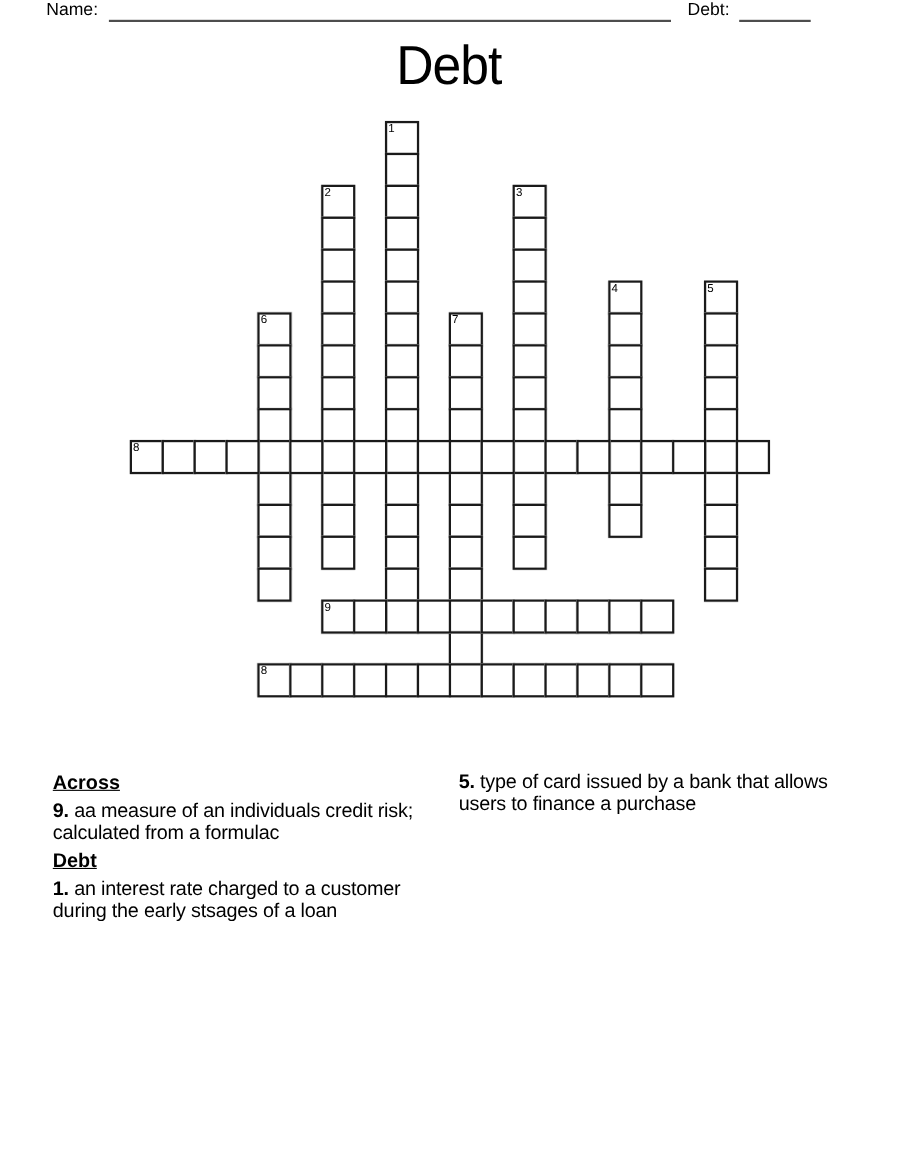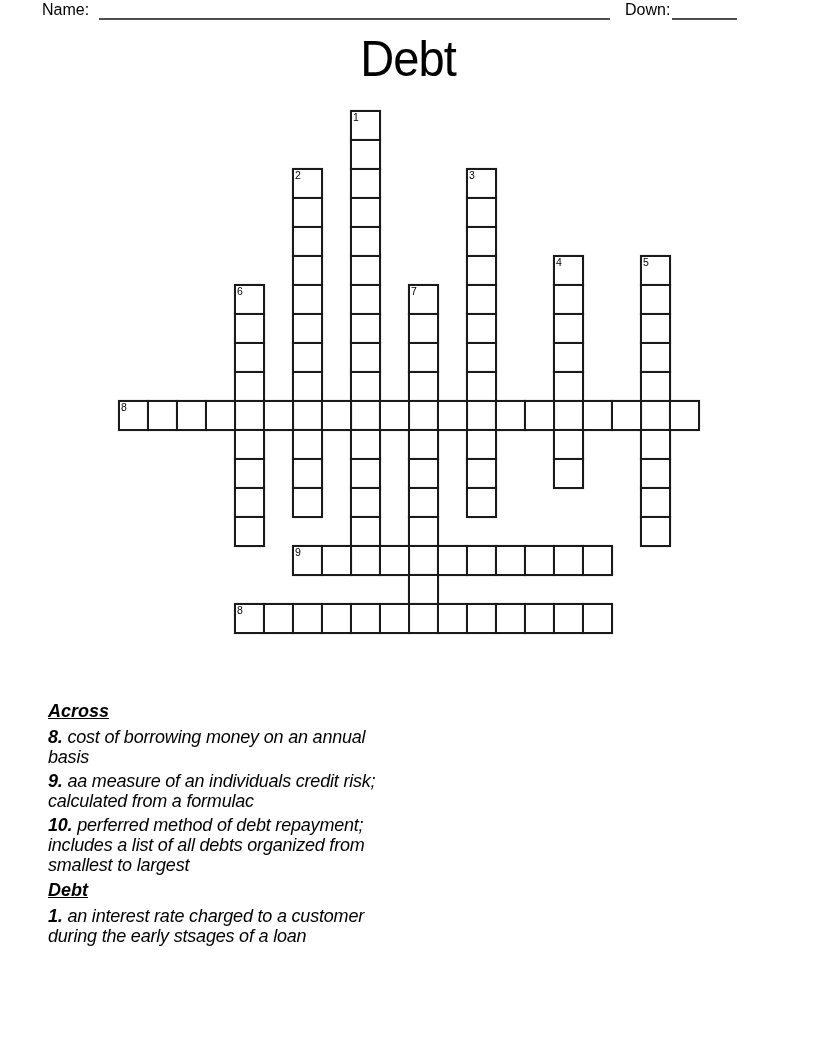--- a/index.html
+++ b/index.html
@@ -26,37 +26,37 @@
     position:absolute;width:31px;height:31px;box-sizing:border-box;
     border:2px solid #1a1a1a;background:#fff;
     box-shadow:0 0 1px rgba(0,0,0,0.35);
   }
   .cellnum{
     position:absolute;top:0;left:1px;
     font-size:10.5px;line-height:11px;font-weight:400;color:#000;
   }
   
   .clues{position:absolute;left:48px;top:700px;width:722px;display:flex;gap:16px;}
-  .clue-col{width:353px;font-style:italic;}
+  .clue-col{width:353px;}
   .clue-col.right{width:345px;}
   .clue-head{
     font-size:18px;font-weight:700;text-decoration:underline;
     margin:0 0 5px 0;line-height:22px;
   }
   .clue{font-size:18px;line-height:20px;margin:0 0 4px 0;letter-spacing:-0.2px;}
   .clue b{font-weight:700;}
 </style>
 </head>
 <body>
 
 <div class="page">
 
   <span class="lbl name-lbl">Name:</span>
   <div class="blank-line name-line"></div>
-  <span class="lbl date-lbl">Down:</span>
+  <span class="lbl date-lbl">Debt:</span>
   <div class="blank-line date-line"></div>
 
   <h1 class="title">Debt</h1>
 
   <div class="grid">
       <div class="cell" style="left: 232px; top: 0px;">
         <span class="cellnum">1</span>
       </div>
       <div class="cell" style="left: 232px; top: 29px;"></div>
       <div class="cell" style="left: 232px; top: 58px;"></div>
@@ -187,28 +187,27 @@
       <div class="cell" style="left: 377px; top: 493px;"></div>
       <div class="cell" style="left: 406px; top: 493px;"></div>
       <div class="cell" style="left: 435px; top: 493px;"></div>
       <div class="cell" style="left: 464px; top: 493px;"></div>
     </div>
 
   <div class="clues">
     <div class="clue-col">
       <h2 class="clue-head">Across</h2>
       <div id="across-list">
-          <p class="clue"><b>8.</b> cost of borrowing money on an annual basis</p>
           <p class="clue"><b>9.</b> aa measure of an individuals credit risk; calculated from a formulac</p>
-          <p class="clue"><b>10.</b> perferred method of debt repayment; includes a list of all debts organized from smallest to largest</p>
         </div>
       <h2 class="clue-head">Debt</h2>
       <div id="down-first">
           <p class="clue"><b>1.</b> an interest rate charged to a customer during the early stsages of a loan</p>
         </div>
     </div>
     <div class="clue-col right">
       <div id="down-rest">
+          <p class="clue"><b>5.</b> type of card issued by a bank that allows users to finance a purchase</p>
         </div>
     </div>
   </div>
 
 </div>
 
 </body></html>

